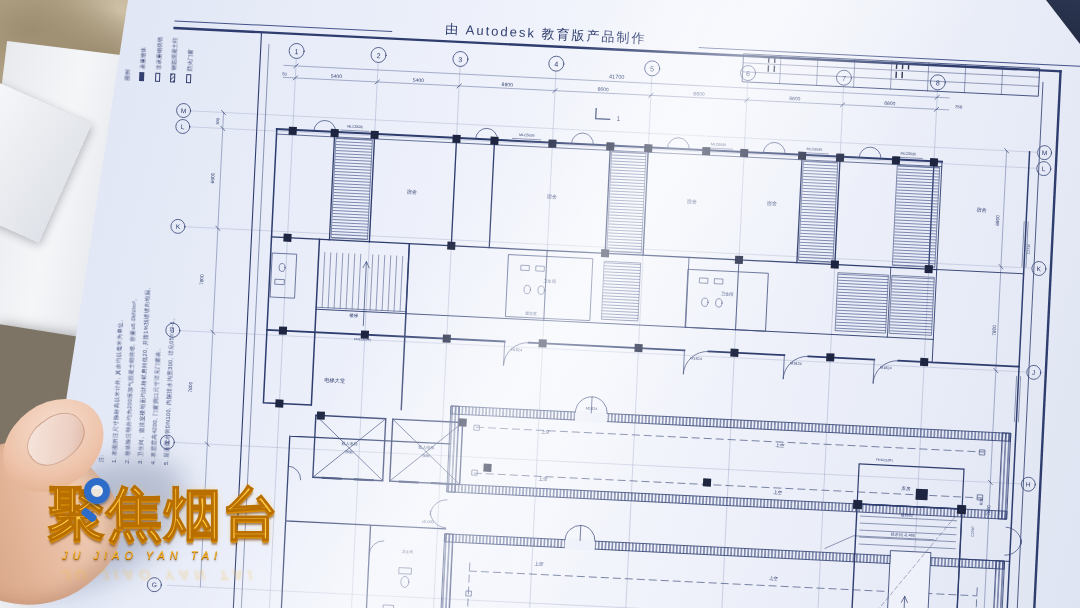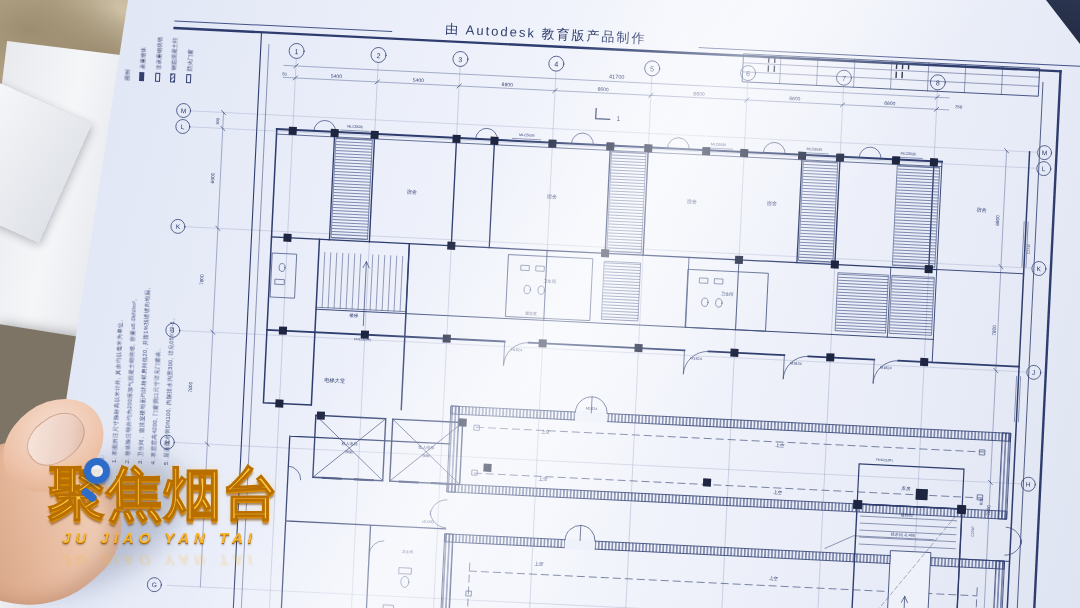--- a/index.html
+++ b/index.html
@@ -52,26 +52,26 @@
   .thumb{position:absolute;left:-58px;top:398px;width:210px;height:230px;transform:rotate(-4deg);}
   .thumb .body{position:absolute;left:0;top:40px;width:170px;height:170px;border-radius:46% 54% 40% 60%;
     background:linear-gradient(115deg,#c99778 0%,#e3b396 45%,#f0cdb6 80%);
     transform:rotate(-38deg);box-shadow:inset -8px -10px 18px rgba(120,60,30,.25);}
   .thumb .tip{position:absolute;left:62px;top:6px;width:108px;height:84px;border-radius:50%;
     background:radial-gradient(at 60% 35%,#f6dfd2 0%,#eec4ab 55%,#dda581 100%);transform:rotate(-32deg);}
   .thumb .nail{position:absolute;left:88px;top:20px;width:62px;height:44px;border-radius:46%;
     background:linear-gradient(135deg,#f8e8e0 0%,#eccfc2 70%,#ddb4a2 100%);
     border:1px solid rgba(180,120,90,.5);transform:rotate(-33deg);}
   
-  .watermark{position:absolute;left:48px;top:456px;width:300px;height:120px;pointer-events:none;}
+  .watermark{position:absolute;left:48px;top:476px;width:300px;height:120px;pointer-events:none;}
   .wm-cn{position:relative;font-size:57px;font-weight:bold;letter-spacing:1px;
     color:#ffc63f;
     text-shadow:0 2px 0 #d88a00,0 4px 2px rgba(110,55,0,.55),0 0 6px rgba(255,200,80,.4);
     -webkit-text-stroke:1px #b86f00;}
-  .wm-en{position:relative;margin:-4px 0 8px 14px;font-size:15px;font-weight:bold;font-style:italic;
+  .wm-en{position:relative;margin:-4px 0 8px 14px;font-size:11px;font-weight:normal;font-style:italic;
     letter-spacing:5px;color:#f7b733;
     text-shadow:0 1px 0 #a96400,0 2px 2px rgba(90,45,0,.5);}
   .wm-en-reflect{margin:-2px 0 0 14px;font-size:15px;font-weight:bold;font-style:italic;letter-spacing:5px;
     color:#f7b733;transform:scaleY(-1);opacity:.28;filter:blur(1px);
     }
   .wm-lens{position:absolute;left:36px;top:2px;width:26px;height:26px;border:7px solid #2d6cc9;
     border-radius:50%;background:rgba(245,248,255,.85);box-shadow:0 2px 3px rgba(0,30,90,.45);}
   .wm-lens .handle{position:absolute;left:-10px;top:26px;width:16px;height:8px;background:#2d6cc9;
     border-radius:3px;transform:rotate(38deg);}
 </style>

